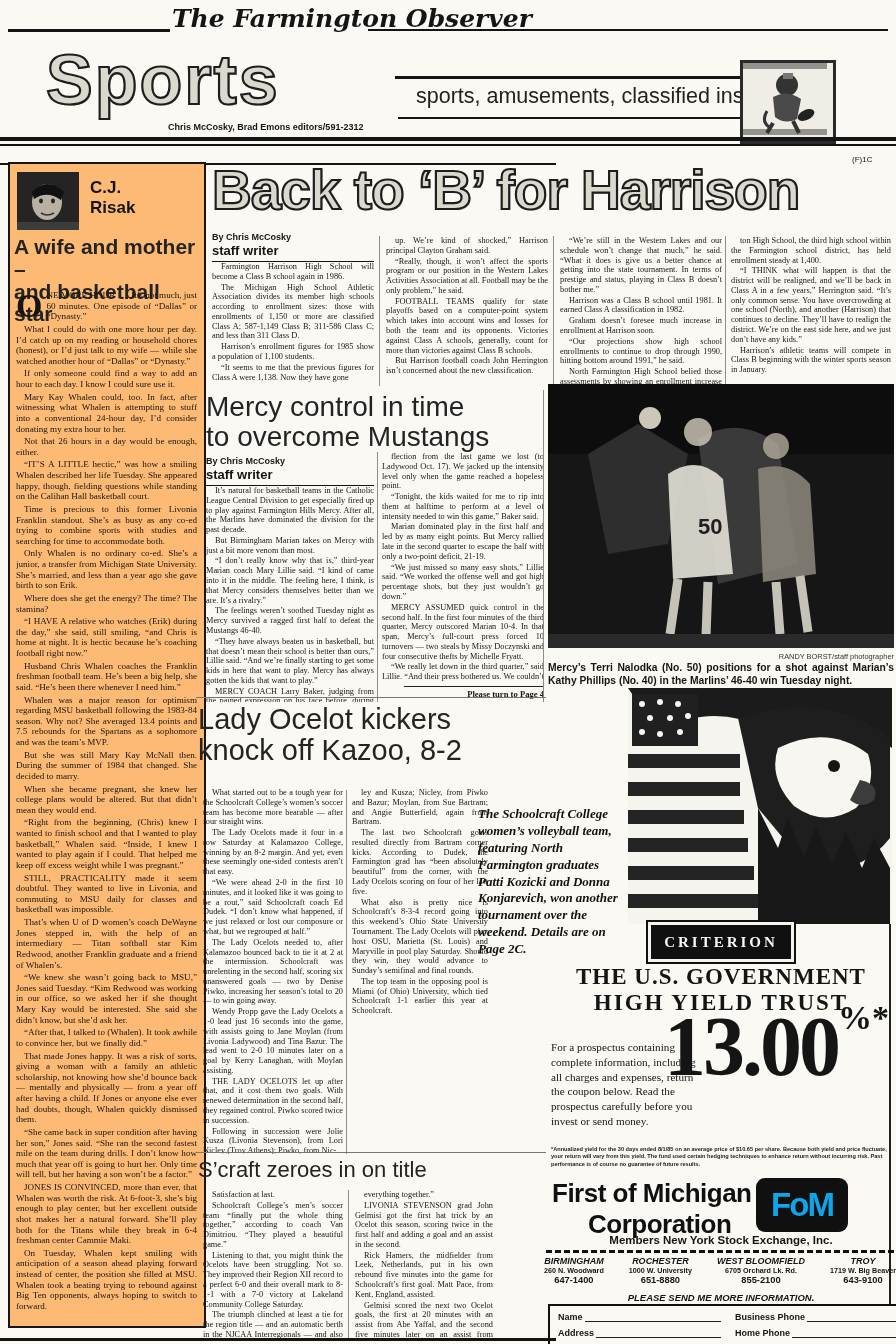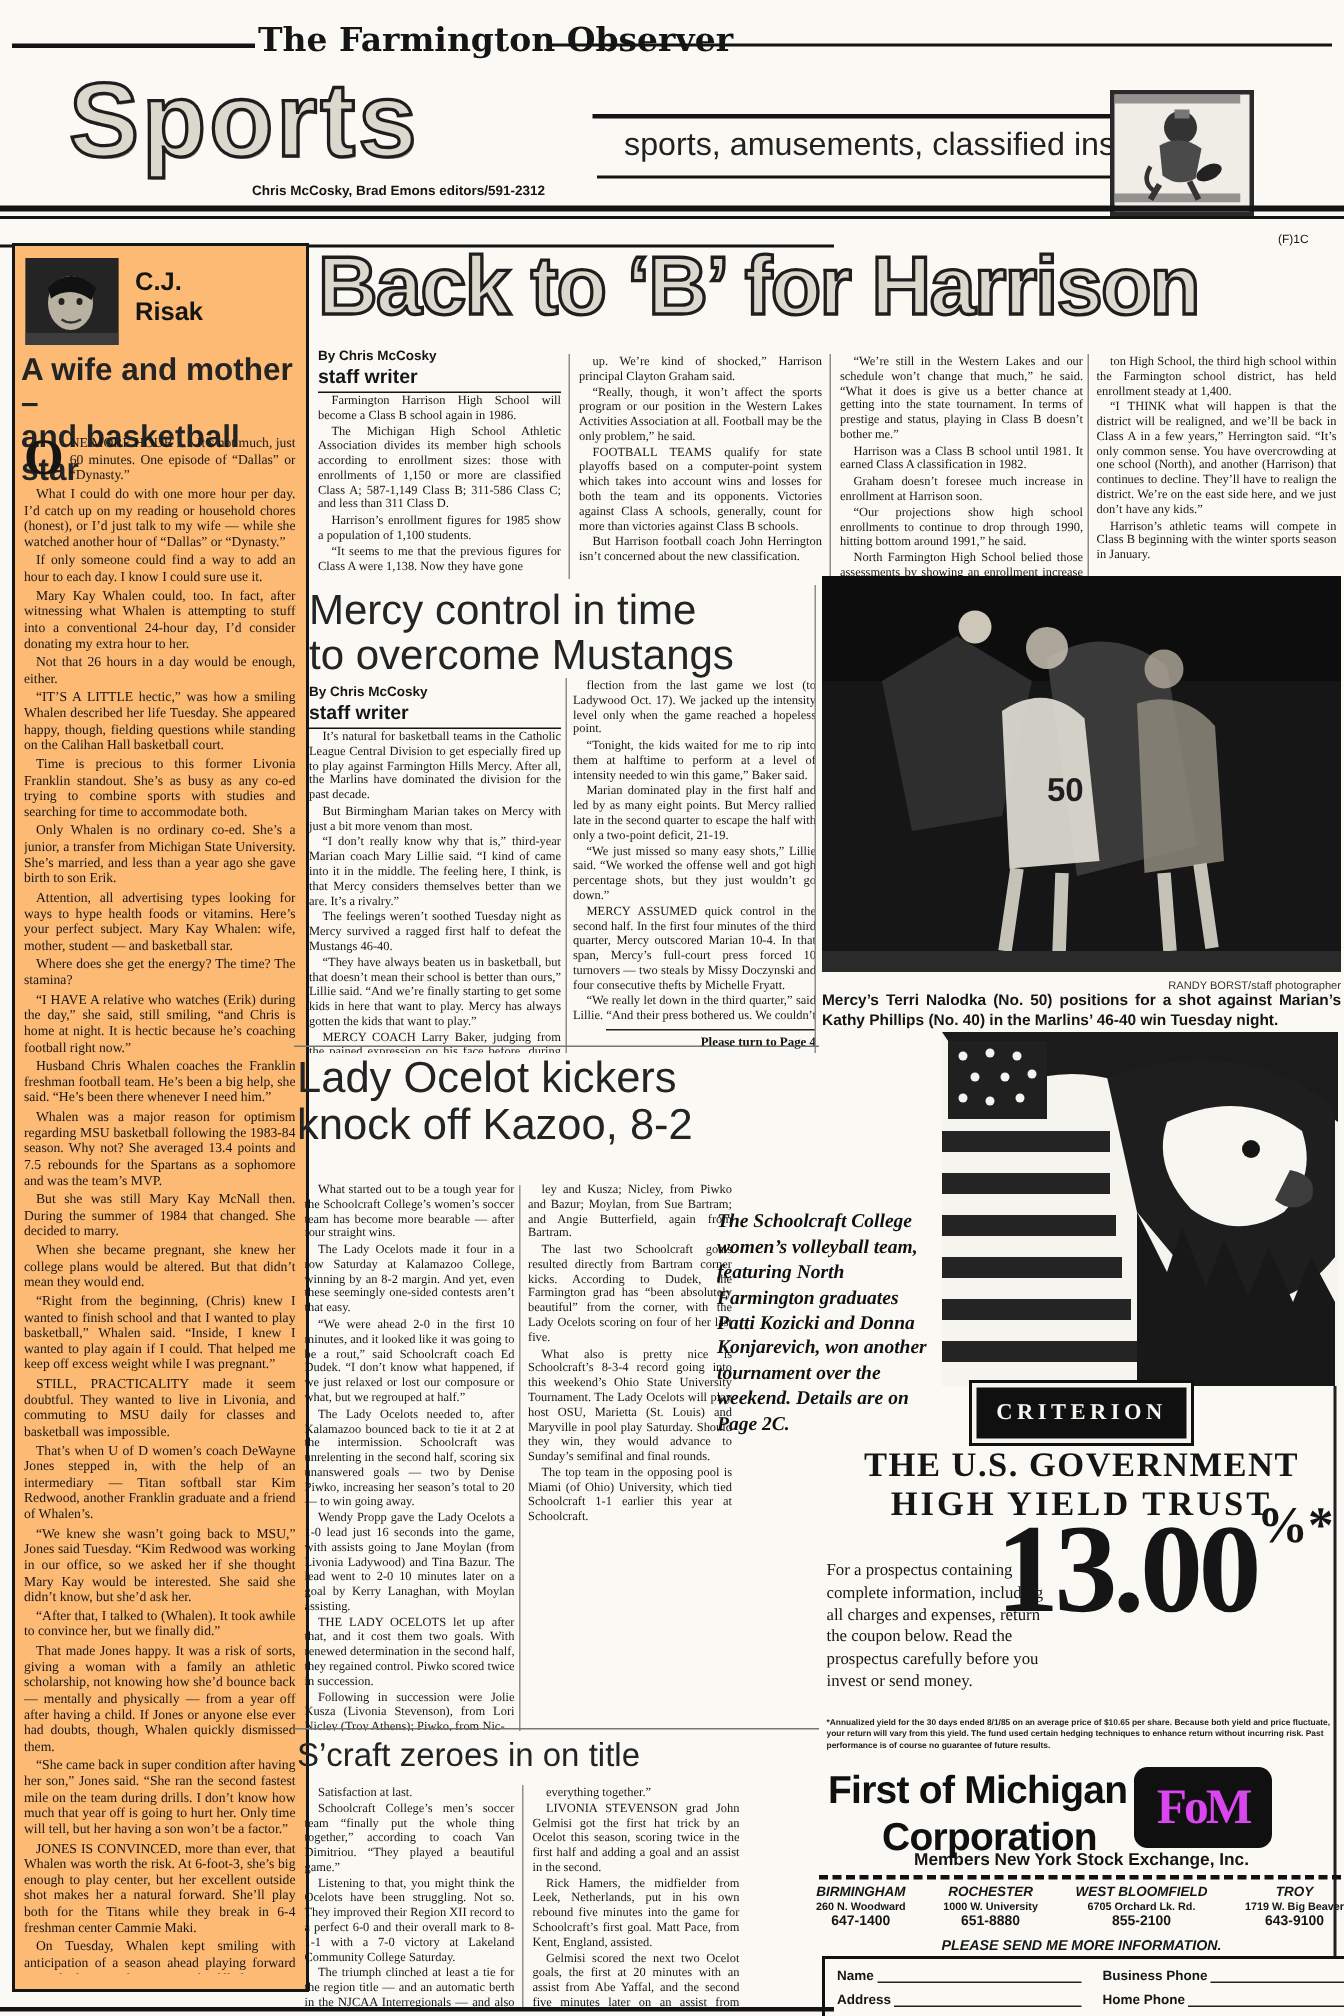--- a/index.html
+++ b/index.html
@@ -38,21 +38,21 @@
   .fld .lbl{font-family:"Liberation Sans",sans-serif;font-weight:bold;font-size:9px;white-space:nowrap;}
   .fld .line{flex:1;border-bottom:1.4px solid #222;height:10px;margin-left:2px;}
   .continued{font-size:8.6px;font-weight:bold;text-align:right;border-top:1px solid #222;padding-top:2px;}
 </style>
 </head>
 <body>
 
 <div class="page">
 
   <div class="rule" style="left:8px;top:29px;width:162px;height:3px;"></div>
-  <div class="abs blackletter" style="left:172px;top:14px;font-size:22px;">The Farmington Observer</div>
+  <div class="abs blackletter" style="left:172px;top:4px;font-size:25px;font-style:italic;">The Farmington Observer</div>
   <div class="rule" style="left:368px;top:29px;width:520px;height:2px;"></div>
 
   <div class="abs outlined" style="left:46px;top:40px;font-size:70px;letter-spacing:2px;">Sports</div>
 
   <div class="rule" style="left:395px;top:76px;width:350px;height:3px;"></div>
   <div class="abs sans" style="left:416px;top:84px;font-size:21.5px;color:#222;">sports, amusements, classified inside</div>
   <div class="rule" style="left:398px;top:117px;width:352px;height:2px;"></div>
 
   <div class="abs" style="left:740px;top:60px;width:90px;height:78px;border:3px solid #2a2a2a;background:#efede6;">
     <svg width="84" height="72" viewBox="0 0 84 72">
@@ -101,21 +101,20 @@
     </div>
     <div class="abs risak-text" style="left:6px;top:126px;width:181px;height:1026px;">
         <p>ONE MORE HOUR . . . It’s not much, just 60 minutes. One episode of “Dallas” or “Dynasty.”</p>
         <p>What I could do with one more hour per day. I’d catch up on my reading or household chores (honest), or I’d just talk to my wife — while she watched another hour of “Dallas” or “Dynasty.”</p>
         <p>If only someone could find a way to add an hour to each day. I know I could sure use it.</p>
         <p>Mary Kay Whalen could, too. In fact, after witnessing what Whalen is attempting to stuff into a conventional 24-hour day, I’d consider donating my extra hour to her.</p>
         <p>Not that 26 hours in a day would be enough, either.</p>
         <p>“IT’S A LITTLE hectic,” was how a smiling Whalen described her life Tuesday. She appeared happy, though, fielding questions while standing on the Calihan Hall basketball court.</p>
         <p>Time is precious to this former Livonia Franklin standout. She’s as busy as any co-ed trying to combine sports with studies and searching for time to accommodate both.</p>
         <p>Only Whalen is no ordinary co-ed. She’s a junior, a transfer from Michigan State University. She’s married, and less than a year ago she gave birth to son Erik.</p>
-        <p>Attention, all advertising types looking for ways to hype health foods or vitamins. Here’s your perfect subject. Mary Kay Whalen: wife, mother, student — and basketball star.</p>
         <p>Where does she get the energy? The time? The stamina?</p>
         <p>“I HAVE A relative who watches (Erik) during the day,” she said, still smiling, “and Chris is home at night. It is hectic because he’s coaching football right now.”</p>
         <p>Husband Chris Whalen coaches the Franklin freshman football team. He’s been a big help, she said. “He’s been there whenever I need him.”</p>
         <p>Whalen was a major reason for optimism regarding MSU basketball following the 1983-84 season. Why not? She averaged 13.4 points and 7.5 rebounds for the Spartans as a sophomore and was the team’s MVP.</p>
         <p>But she was still Mary Kay McNall then. During the summer of 1984 that changed. She decided to marry.</p>
         <p>When she became pregnant, she knew her college plans would be altered. But that didn’t mean they would end.</p>
         <p>“Right from the beginning, (Chris) knew I wanted to finish school and that I wanted to play basketball,” Whalen said. “Inside, I knew I wanted to play again if I could. That helped me keep off excess weight while I was pregnant.”</p>
         <p>STILL, PRACTICALITY made it seem doubtful. They wanted to live in Livonia, and commuting to MSU daily for classes and basketball was impossible.</p>
         <p>That’s when U of D women’s coach DeWayne Jones stepped in, with the help of an intermediary — Titan softball star Kim Redwood, another Franklin graduate and a friend of Whalen’s.</p>
         <p>“We knew she wasn’t going back to MSU,” Jones said Tuesday. “Kim Redwood was working in our office, so we asked her if she thought Mary Kay would be interested. She said she didn’t know, but she’d ask her.</p>
@@ -295,21 +294,21 @@
 
   <div class="abs adcopy" style="left:551px;top:1040px;width:146px;">For a prospectus containing complete information, including all charges and expenses, return the coupon below. Read the prospectus carefully before you invest or send money.</div>
 
   <div class="abs footnote" style="left:551px;top:1146px;width:338px;">*Annualized yield for the 30 days ended 8/1/85 on an average price of $10.65 per share. Because both yield and price fluctuate, your return will vary from this yield. The fund used certain hedging techniques to enhance return without incurring risk. Past performance is of course no guarantee of future results.</div>
 
   <div class="abs sans" style="left:552px;top:1178px;width:200px;font-weight:bold;color:#101010;">
     <div style="font-size:26px;letter-spacing:-.5px;">First of Michigan</div>
     <div style="font-size:26px;letter-spacing:-.5px;padding-left:36px;">Corporation</div>
   </div>
   <div class="abs" style="left:756px;top:1178px;width:92px;height:54px;background:#101010;border-radius:9px;display:flex;align-items:center;justify-content:center;">
-    <span style="color:#d946ef;font-family:Liberation Serif, serif;font-size:33px;font-weight:bold;letter-spacing:-2px;">FoM</span>
+    <span style="color:#0ea5e9;font-family:Liberation Sans, sans-serif;font-size:33px;font-weight:bold;letter-spacing:-2px;">FoM</span>
   </div>
   <div class="abs sans" style="left:548px;top:1234px;width:346px;text-align:center;font-weight:bold;font-size:11.5px;">Members New York Stock Exchange, Inc.</div>
 
   <div class="abs" style="left:546px;top:1250px;width:348px;border-top:3px dashed #111;"></div>
   <div class="abs" style="left:544px;top:1256px;width:352px;display:flex;justify-content:space-between;">
     <div class="office">
       <div class="city">BIRMINGHAM</div>
       <div class="addr">260 N. Woodward</div>
       <div class="phone">647-1400</div>
     </div>

